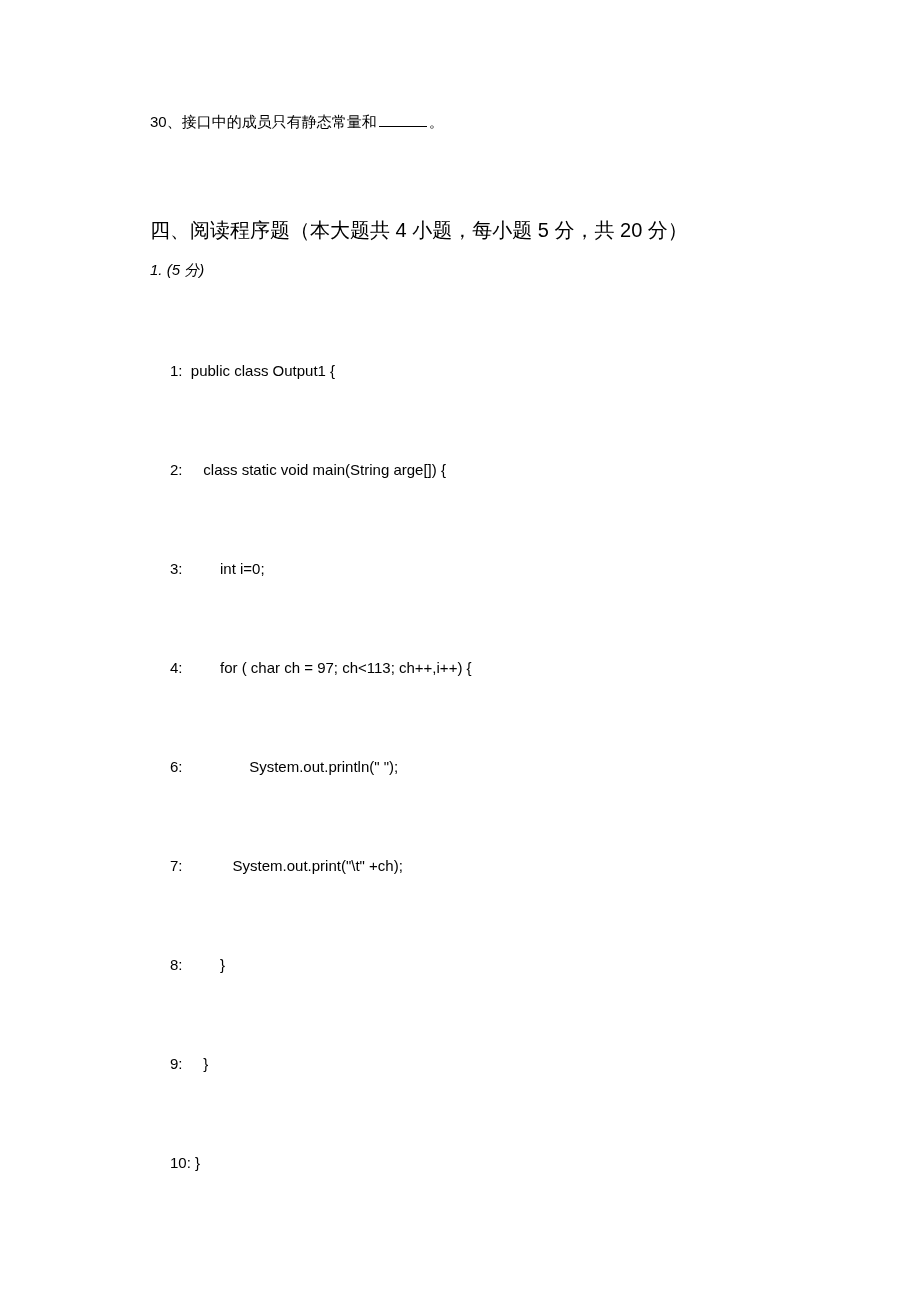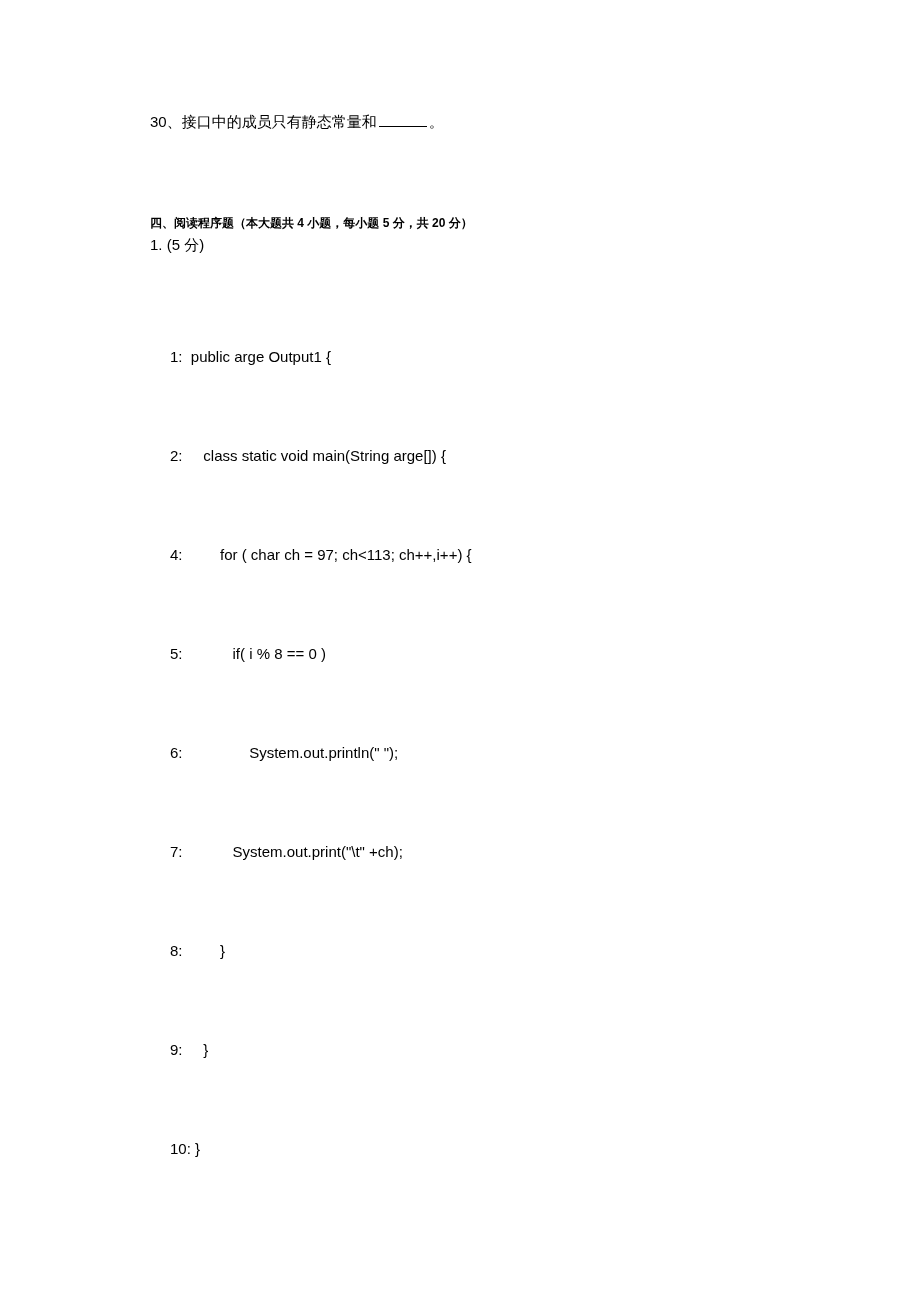--- a/index.html
+++ b/index.html
@@ -20,26 +20,28 @@
     }
     .q30 .blank {
       display: inline-block;
       border-bottom: 1px solid #000;
       width: 48px;
       height: 14px;
       vertical-align: baseline;
       margin: 0 2px;
     }
     .section-heading {
-      font-size: 12px;
-      font-weight: bold;
+      font-size: 20px;
+      font-weight: normal;
+      margin-bottom: 12px;
     }
     .problem-head {
       font-size: 15px;
-      margin-bottom: 17px;
+      margin-bottom: 6px;
+      font-style: italic;
     }
     .code-block {
       font-size: 15px;
       line-height: 2.2;
       padding-left: 20px;
       font-family: Arial, sans-serif;
       white-space: pre;
     }
     .code-block .line {
       display: block;
@@ -52,24 +54,24 @@
 
   <div class="q30">
     <span>30、接口中的成员只有静态常量和</span><span class="blank"></span><span>。</span>
   </div>
 
   <div class="section-heading">四、阅读程序题（本大题共 4 小题，每小题 5 分，共 20 分）</div>
 
   <div class="problem1">
     <div class="problem-head">1. (5 分)</div>
     <div class="code-block">
-      <span class="line">1:  public arge Output1 {</span>
+      <span class="line">1:  public class Output1 {</span>
       <span class="line">2:     class static void main(String arge[]) {</span>
+      <span class="line">3:         int i=0;</span>
       <span class="line">4:         for ( char ch = 97; ch&lt;113; ch++,i++) {</span>
-      <span class="line">5:            if( i % 8 == 0 )</span>
       <span class="line">6:                System.out.println(" ");</span>
       <span class="line">7:            System.out.print("\t" +ch);</span>
       <span class="line">8:         }</span>
       <span class="line">9:     }</span>
       <span class="line">10: }</span>
     </div>
 
   </div>
 
 </div>

